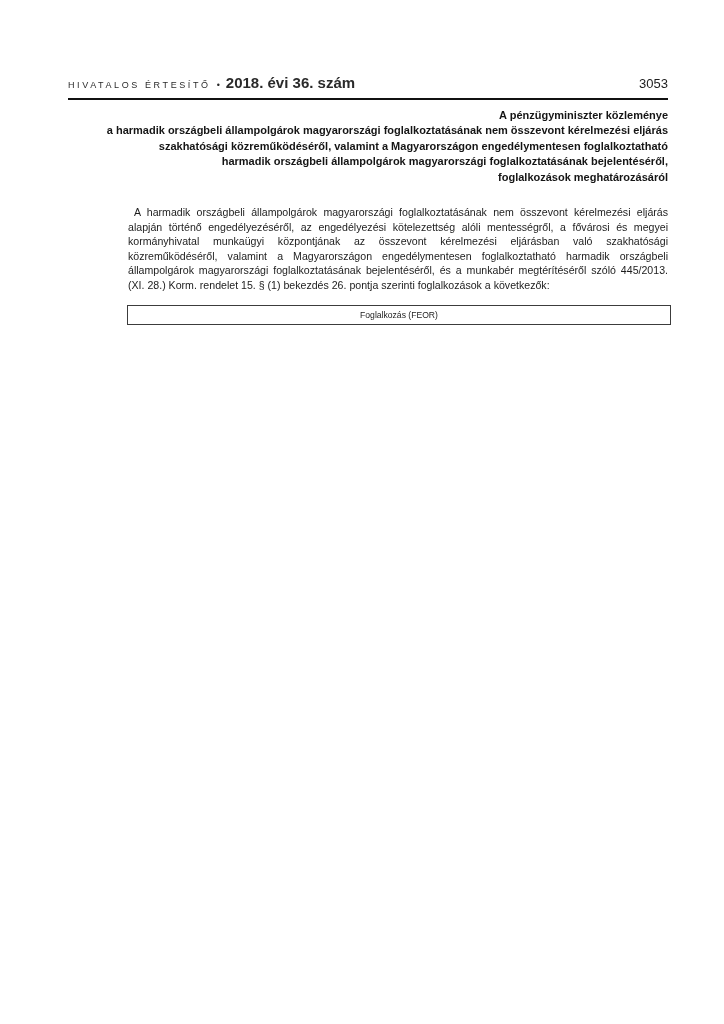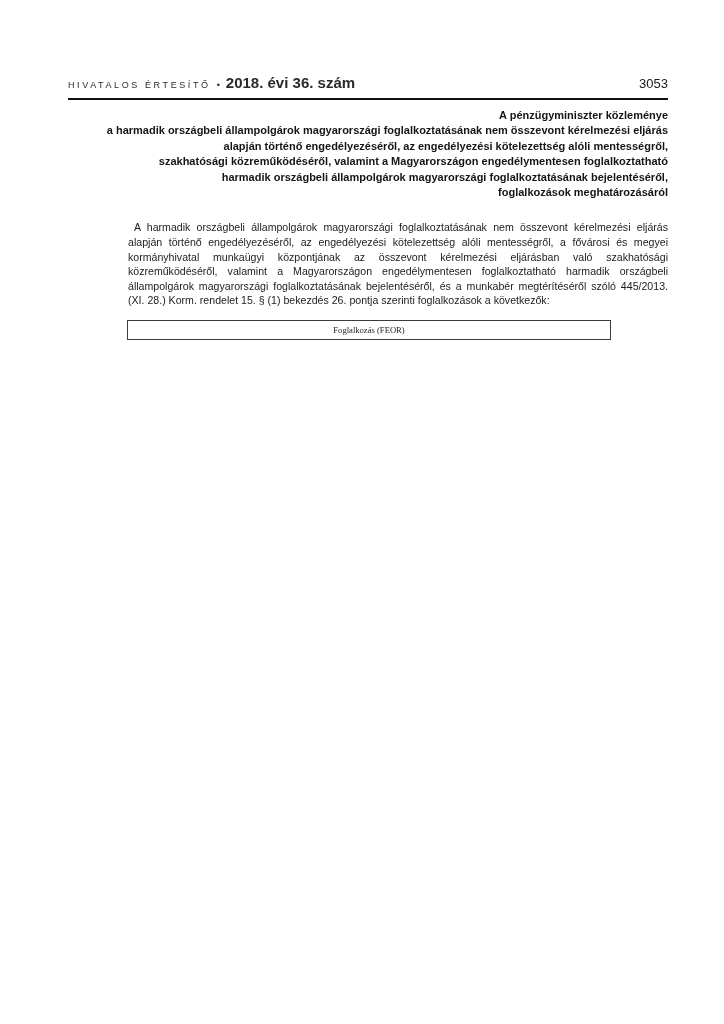--- a/index.html
+++ b/index.html
@@ -55,24 +55,23 @@
     font-size: 10.6px;
     line-height: 14.6px;
     text-align: justify;
     text-indent: 6px;
     color: #1c1c1c;
   }
 
   
   table.feor {
     margin: 12px 0 0 59px;
-    width: 484px;
+    width: 544px;
     border-collapse: collapse;
     table-layout: fixed;
-    font-family: Liberation Serif, serif;
   }
   table.feor th, table.feor td {
     border: 1px solid #3c3c3c;
   }
   table.feor thead th {
     font-weight: normal;
     font-size: 8.6px;
     text-align: center;
     padding: 4px 2px;
     color: #222;
@@ -89,21 +88,20 @@
         <span class="journal">HIVATALOS ÉRTESÍTŐ</span>
         <span class="sep">•</span>
         <span class="issue">2018. évi 36. szám</span>
       </div>
       <span class="page-number">3053</span>
     </div>
 
     <div class="title-block" id="title-block">
         <div>A pénzügyminiszter közleménye</div>
         <div>a harmadik országbeli állampolgárok magyarországi foglalkoztatásának nem összevont kérelmezési eljárás</div>
-        <div>alapján történő engedélyezéséről, az engedélyezési kötelezettség alóli mentességről,</div>
         <div>szakhatósági közreműködéséről, valamint a Magyarországon engedélymentesen foglalkoztatható</div>
         <div>harmadik országbeli állampolgárok magyarországi foglalkoztatásának bejelentéséről,</div>
         <div>foglalkozások meghatározásáról</div>
       </div>
 
     <p class="intro">A harmadik országbeli állampolgárok magyarországi foglalkoztatásának nem összevont kérelmezési eljárás alapján történő engedélyezéséről, az engedélyezési kötelezettség alóli mentességről, a fővárosi és megyei kormányhivatal munkaügyi központjának az összevont kérelmezési eljárásban való szakhatósági közreműködéséről, valamint a Magyarországon engedélymentesen foglalkoztatható harmadik országbeli állampolgárok magyarországi foglalkoztatásának bejelentéséről, és a munkabér megtérítéséről szóló 445/2013. (XI. 28.) Korm. rendelet 15. § (1) bekezdés 26. pontja szerinti foglalkozások a következők:</p>
 
     <table class="feor">
       <thead>
         <tr>

